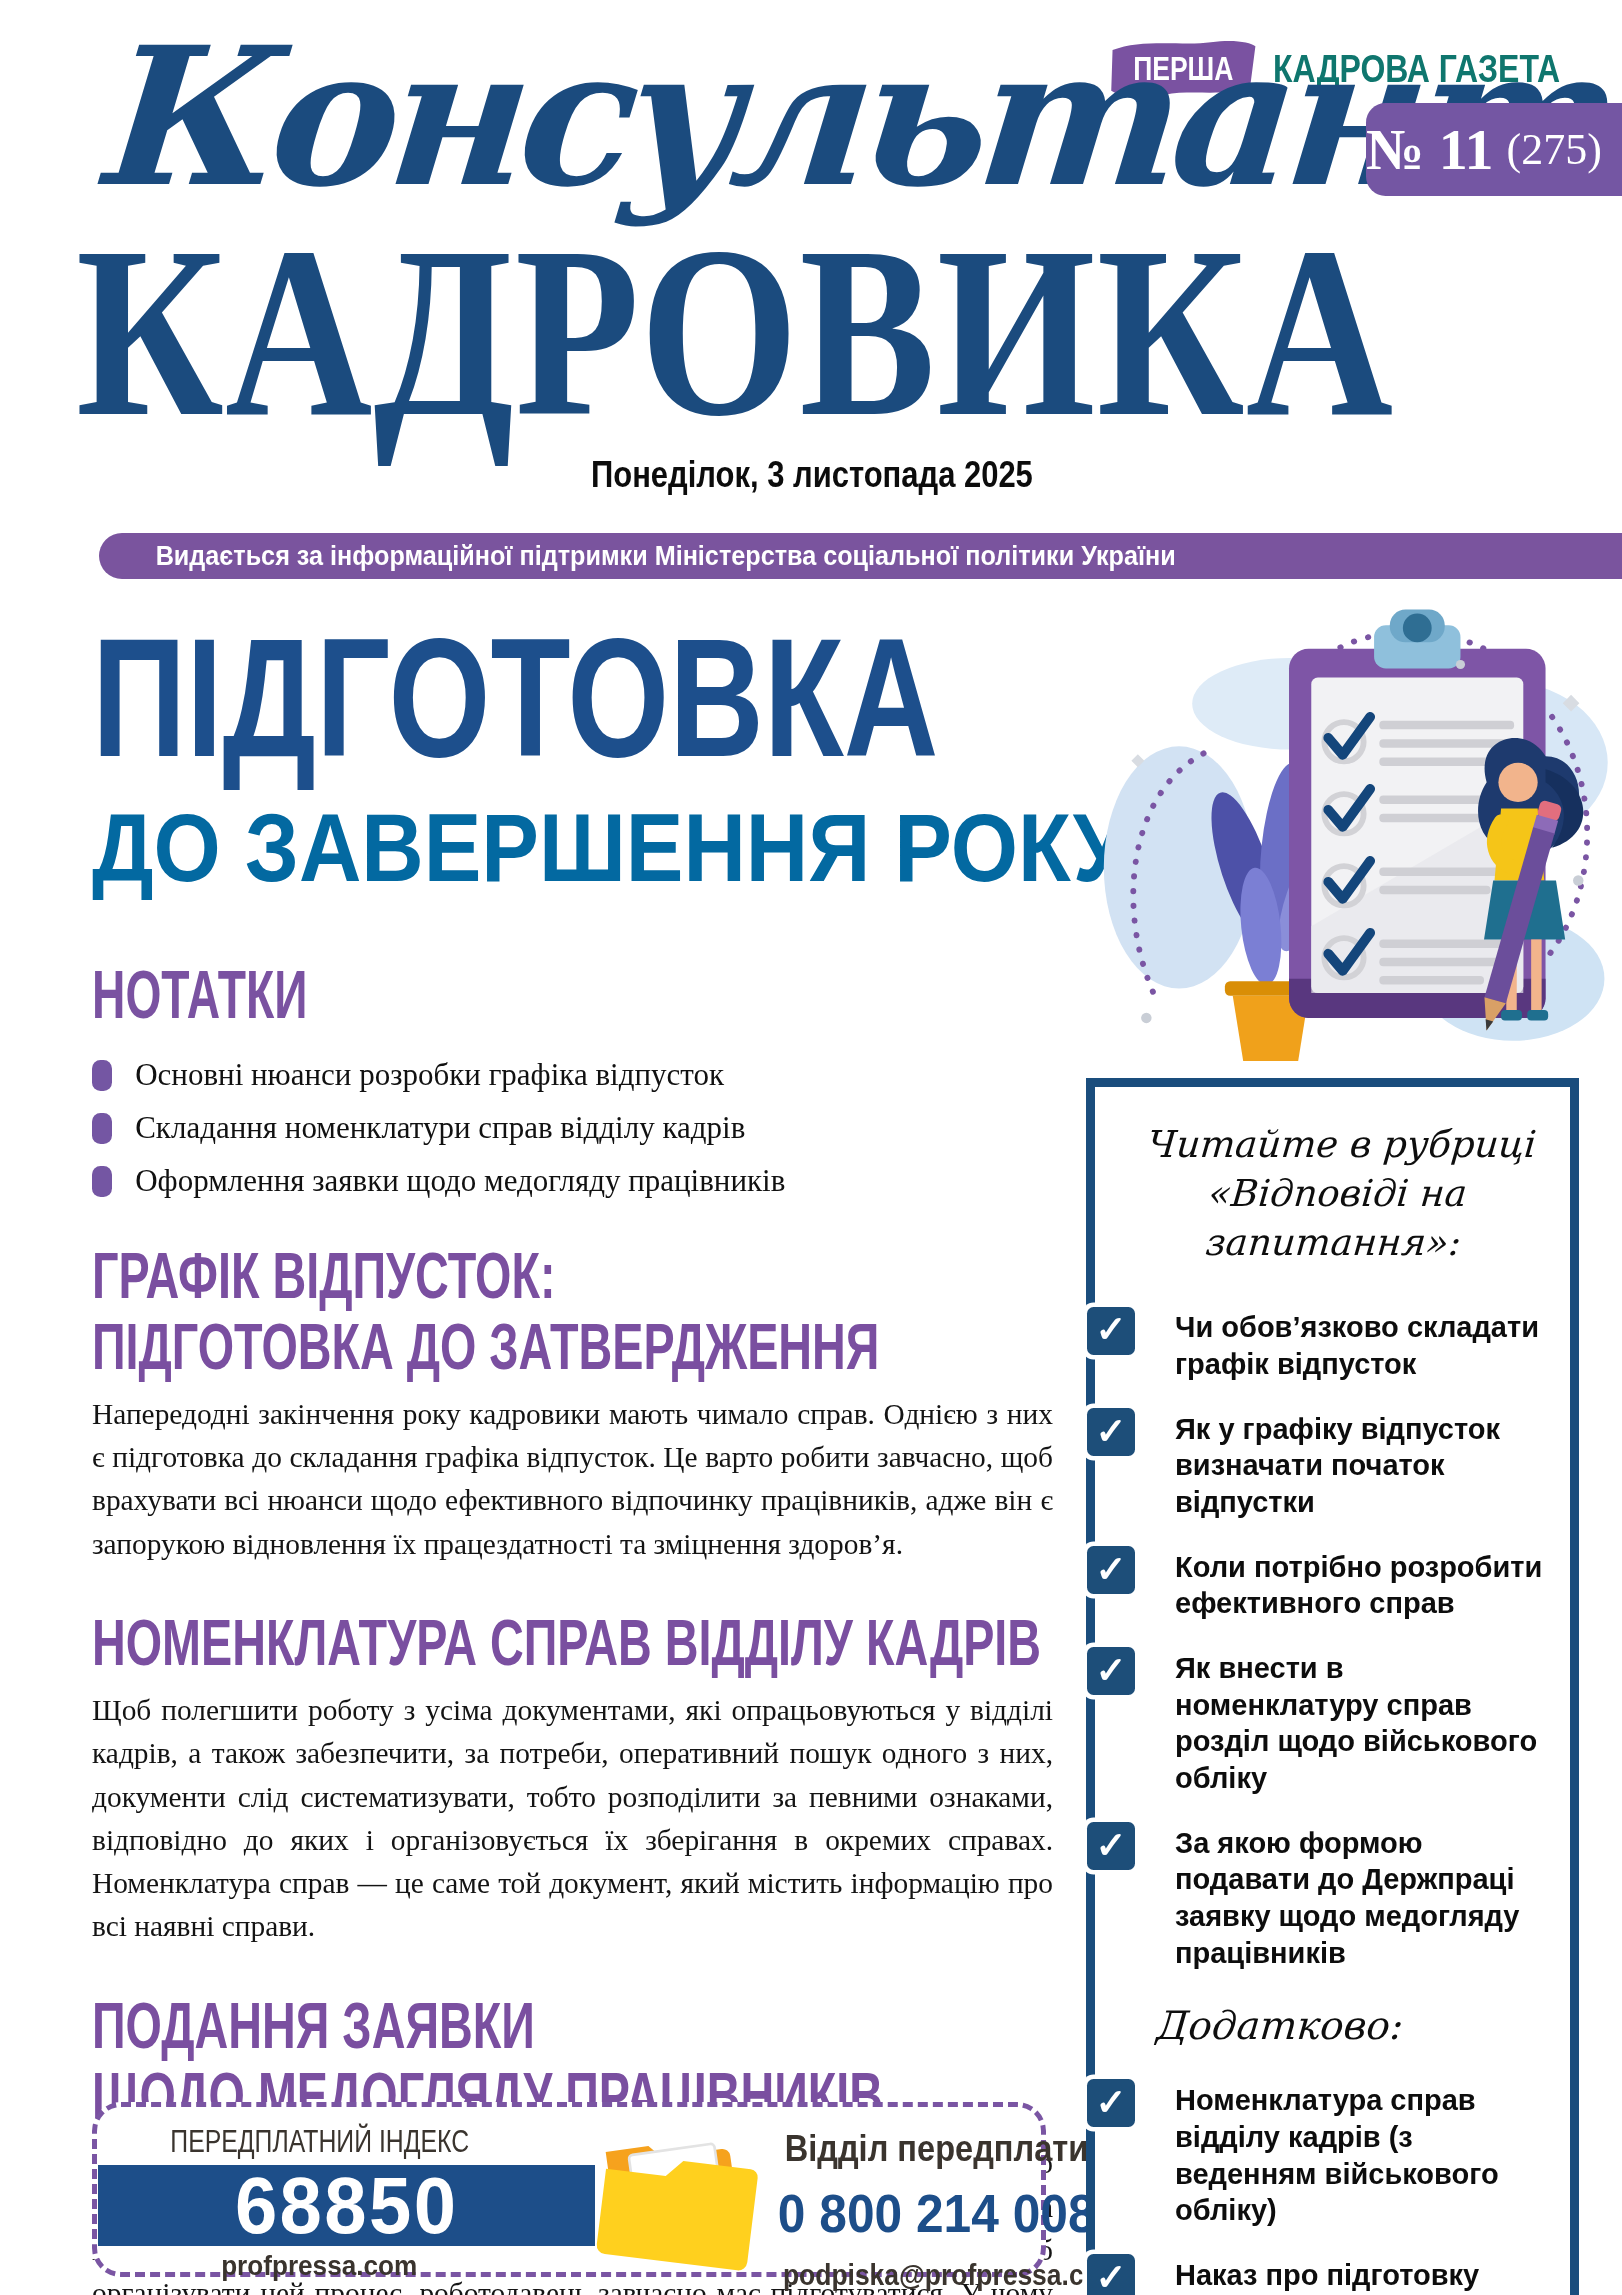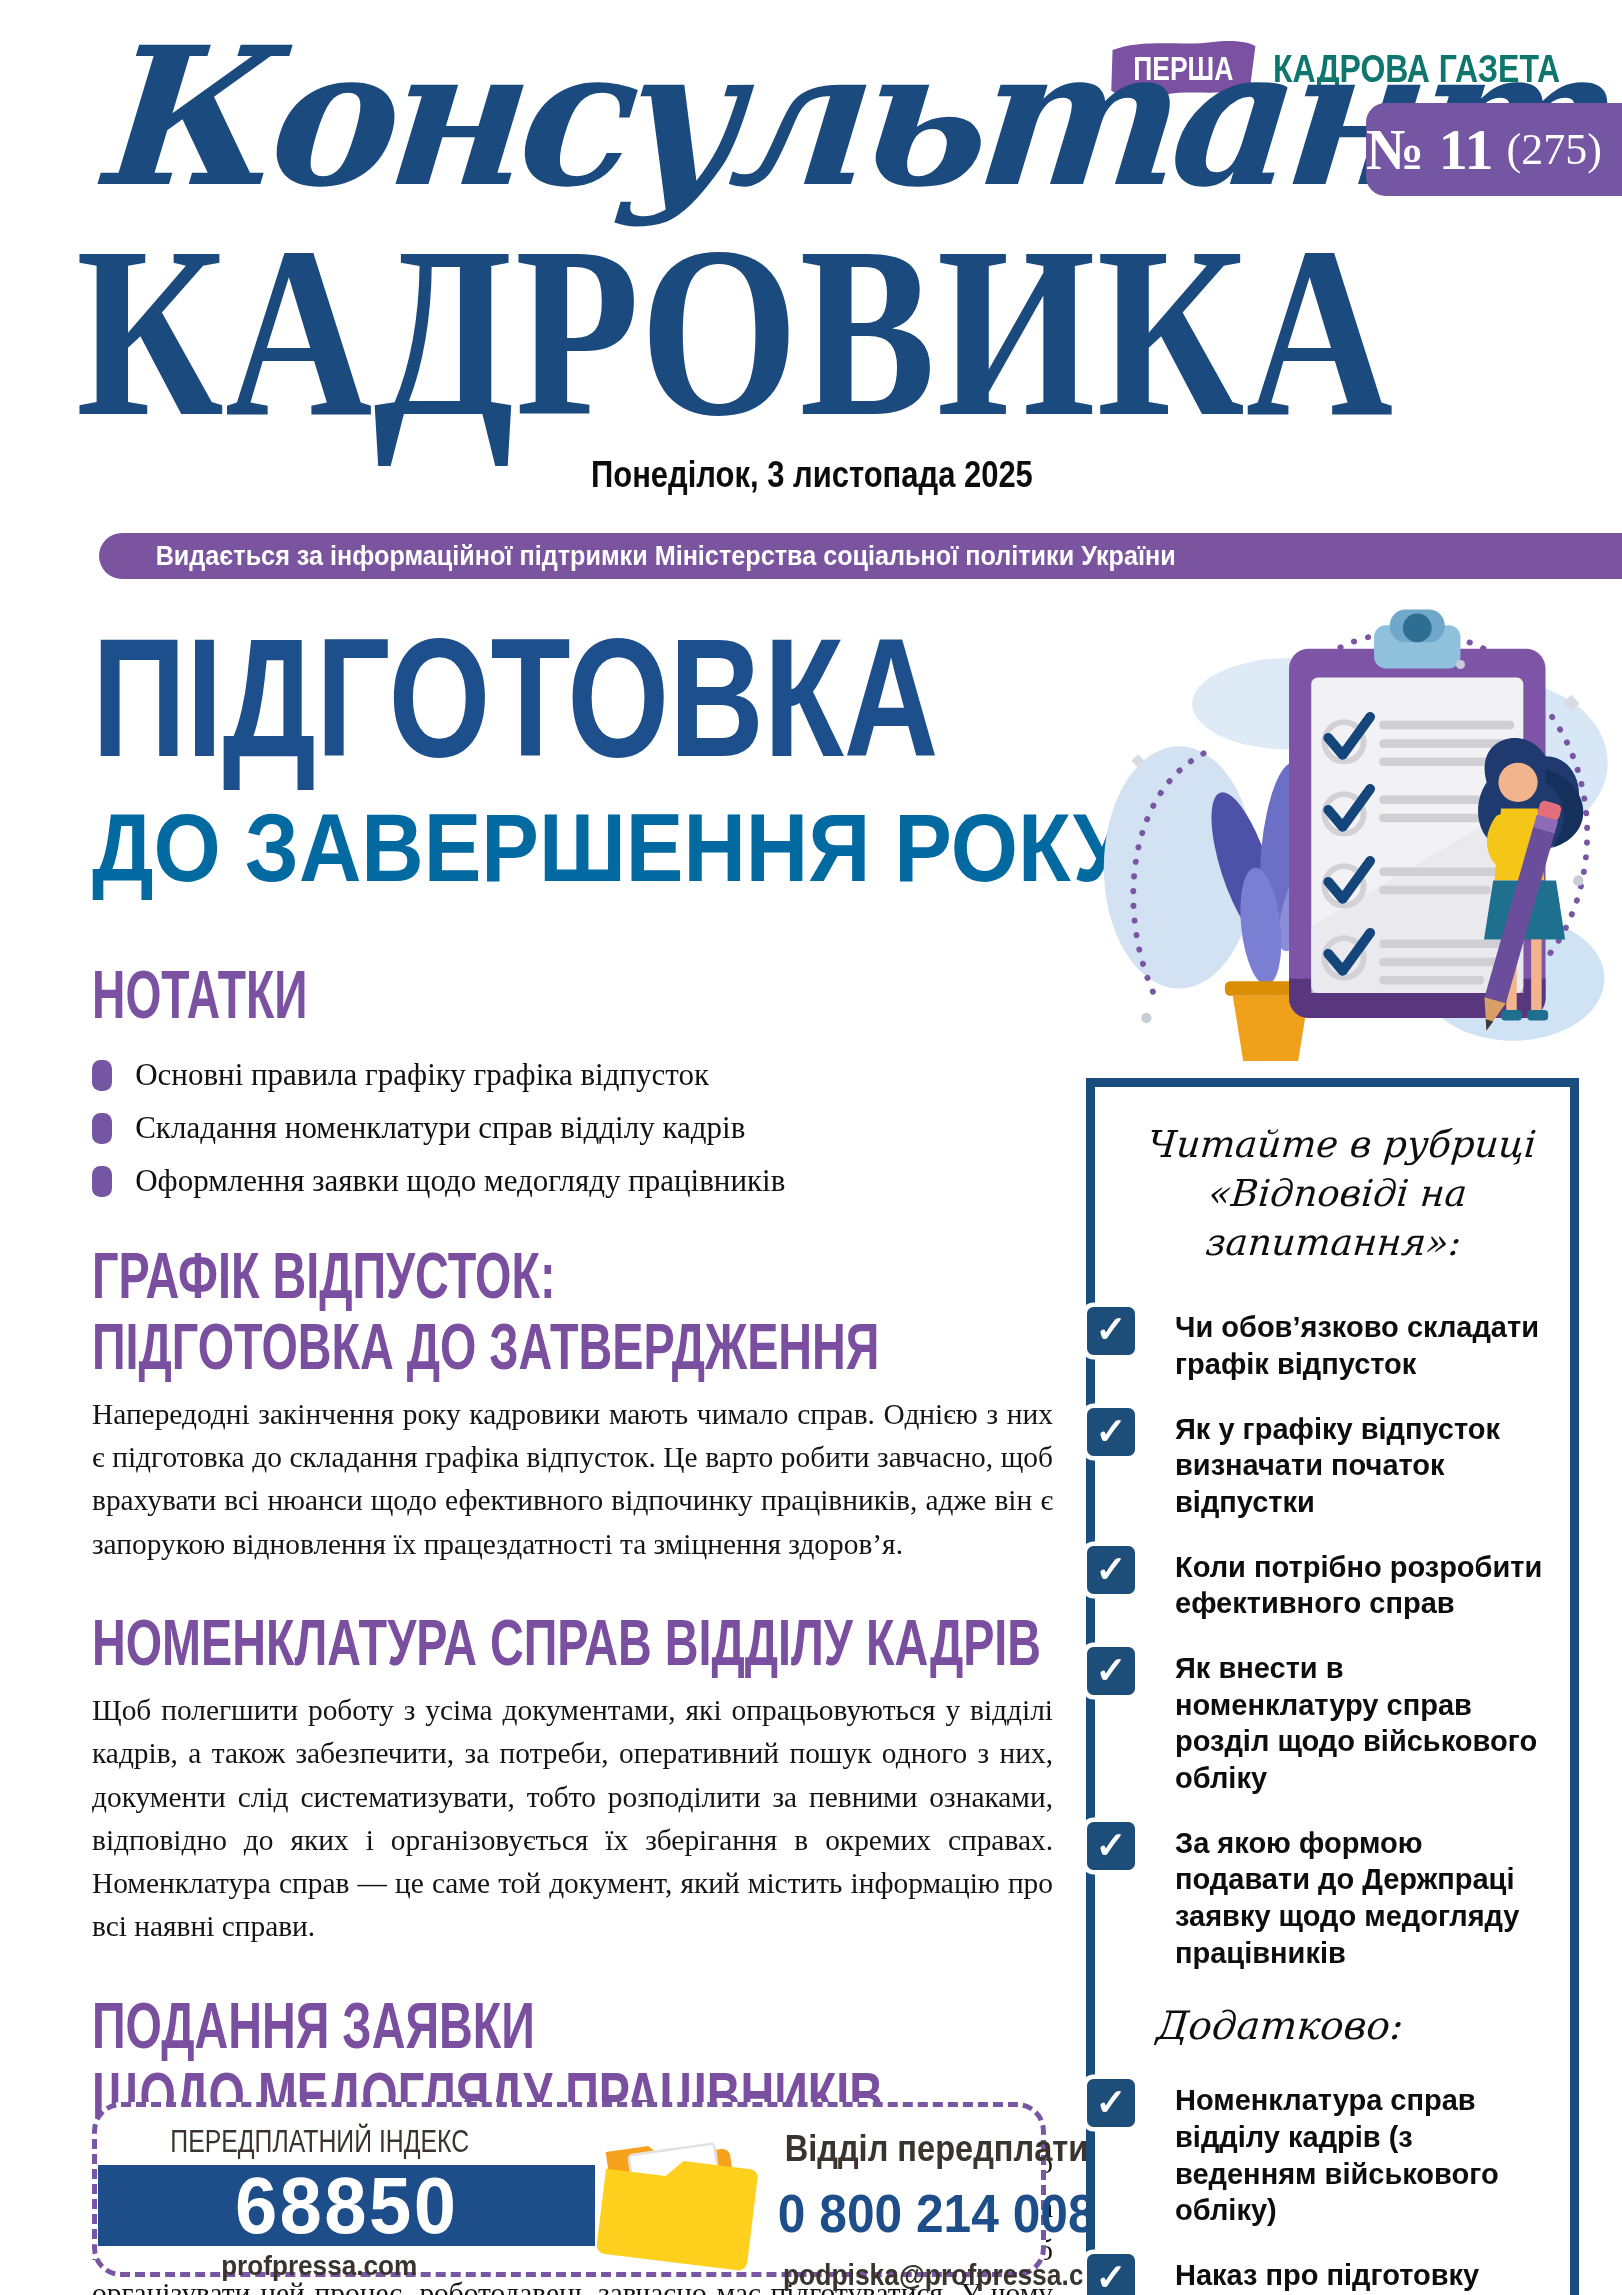--- a/index.html
+++ b/index.html
@@ -93,21 +93,21 @@
 
 <div class="col-left">
   <div class="lead1"><span class="cx" style="--sx:0.78">ПІДГОТОВКА</span></div>
   <div class="lead2"><span class="cx" style="--sx:0.9">ДО ЗАВЕРШЕННЯ РОКУ</span></div>
 
   <div class="notes-h"><span class="cx" style="--sx:0.68">НОТАТКИ</span></div>
   <ul class="notes-list">
 
       <li>
         <span class="bullet"></span>
-        <span>Основні правила графіку графіка відпусток</span>
+        <span>Основні нюанси розробки графіка відпусток</span>
       </li>
 
       <li>
         <span class="bullet"></span>
         <span>Складання номенклатури справ відділу кадрів</span>
       </li>
 
       <li>
         <span class="bullet"></span>
         <span>Оформлення заявки щодо медогляду працівників</span>

